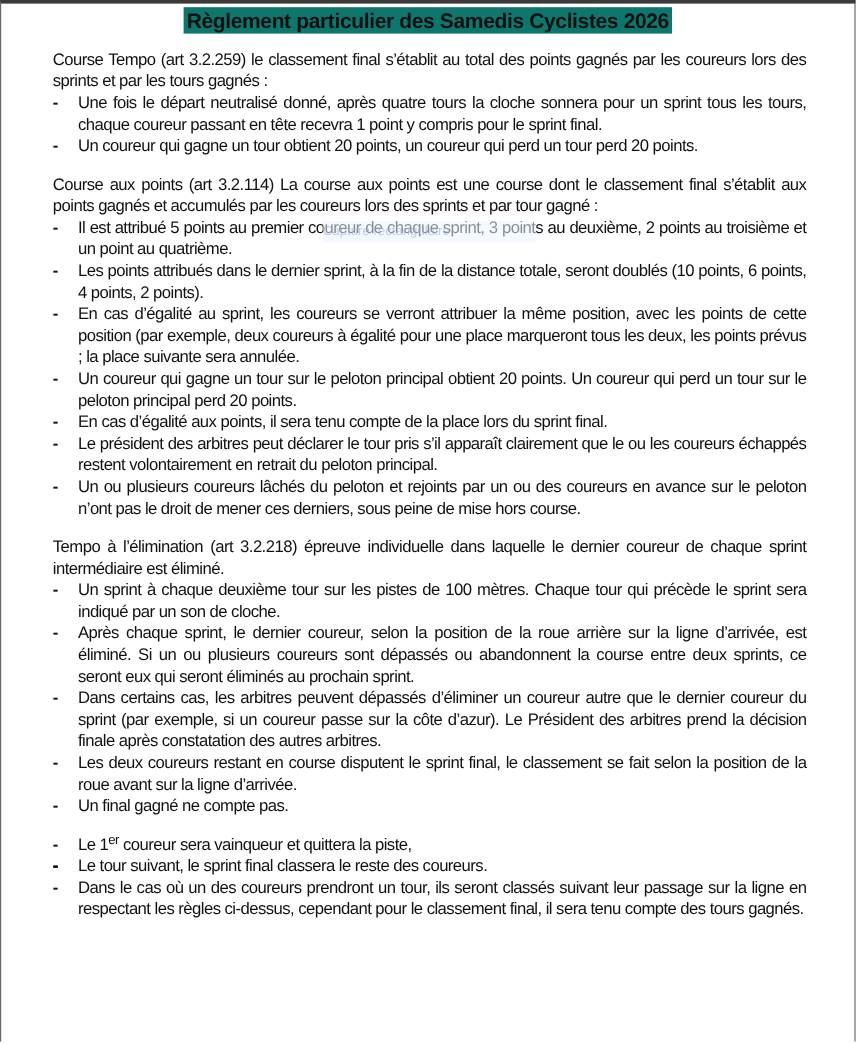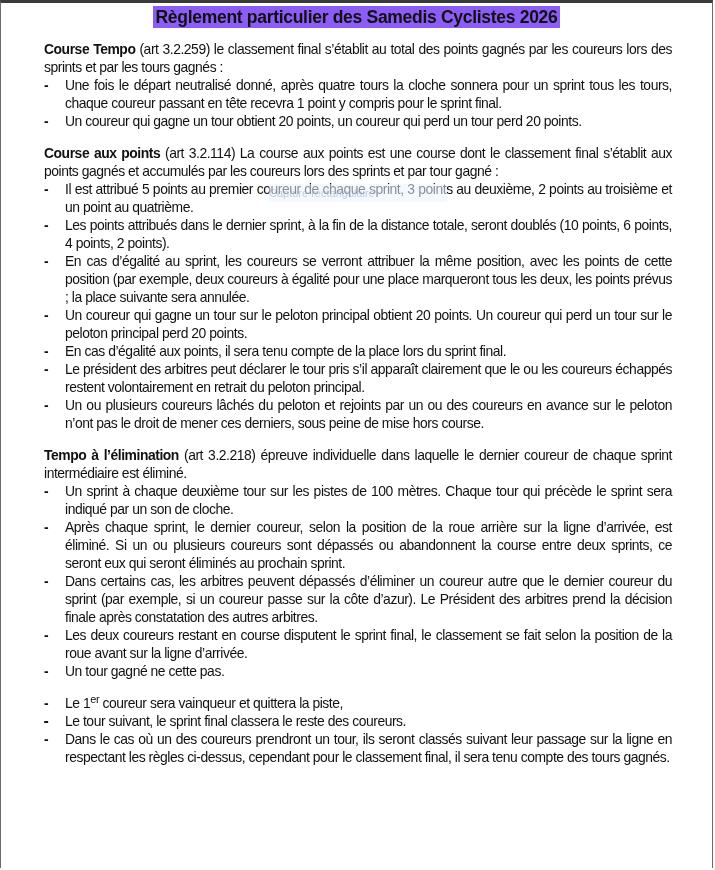--- a/index.html
+++ b/index.html
@@ -28,21 +28,21 @@
     padding: 0 3px;
     letter-spacing: -0.3px;
   }
   .content {
     position: absolute; left: 43px; top: 37px; width: 628px;
     font-size: 13.9px; line-height: 18px;
     letter-spacing: -0.45px;
   }
   .section { margin-bottom: 14px; }
   .intro { text-align: justify; }
-  .intro b { font-weight: bold; }
+  .intro b { font-weight: normal; }
   ul.items { list-style: none; margin: 0; padding: 0; }
   ul.items li {
     position: relative; padding-left: 21px; text-align: justify;
   }
   ul.items li .dash {
     position: absolute; left: 0; top: 0; width: 10px; font-weight: bold;
   }
   sup { font-size: 11px; line-height: 0; vertical-align: 5px; }
   .ghost {
     position: absolute; left: 268px; top: 181px; width: 178px; height: 18px;
@@ -50,21 +50,21 @@
     color: rgba(150,170,200,0.55);
     font-size: 11px; line-height: 18px; 
     font-family: "Liberation Sans", sans-serif;
   }
 </style>
 </head>
 <body>
 
 <div class="page">
   <div class="title-wrap">
-    <span class="title" style="background: #8b5cf6;">Règlement particulier des Samedis Cyclistes 2026</span>
+    <span class="title" style="background: #0f766e;">Règlement particulier des Samedis Cyclistes 2026</span>
   </div>
 
   <div class="content">
 
     <div class="section">
       <div class="intro"><b>Course Tempo</b><span> (art 3.2.259) le classement final s’établit au total des points gagnés par les coureurs lors des sprints et par les tours gagnés :</span></div>
       <ul class="items">
         <li><span class="dash">-</span><span>Une fois le départ neutralisé donné, après quatre tours la cloche sonnera pour un sprint tous les tours, chaque coureur passant en tête recevra 1 point y compris pour le sprint final.</span></li>
         <li><span class="dash">-</span><span>Un coureur qui gagne un tour obtient 20 points, un coureur qui perd un tour perd 20 points.</span></li>
       </ul>
@@ -83,21 +83,21 @@
       </ul>
     </div>
 
     <div class="section">
       <div class="intro"><b>Tempo à l’élimination</b><span> (art 3.2.218) épreuve individuelle dans laquelle le dernier coureur de chaque sprint intermédiaire est éliminé.</span></div>
       <ul class="items">
         <li><span class="dash">-</span><span>Un sprint à chaque deuxième tour sur les pistes de 100 mètres. Chaque tour qui précède le sprint sera indiqué par un son de cloche.</span></li>
         <li><span class="dash">-</span><span>Après chaque sprint, le dernier coureur, selon la position de la roue arrière sur la ligne d’arrivée, est éliminé. Si un ou plusieurs coureurs sont dépassés ou abandonnent la course entre deux sprints, ce seront eux qui seront éliminés au prochain sprint.</span></li>
         <li><span class="dash">-</span><span>Dans certains cas, les arbitres peuvent dépassés d’éliminer un coureur autre que le dernier coureur du sprint (par exemple, si un coureur passe sur la côte d’azur). Le Président des arbitres prend la décision finale après constatation des autres arbitres.</span></li>
         <li><span class="dash">-</span><span>Les deux coureurs restant en course disputent le sprint final, le classement se fait selon la position de la roue avant sur la ligne d’arrivée.</span></li>
-        <li><span class="dash">-</span><span>Un tour gagné ne cette pas.</span></li>
+        <li><span class="dash">-</span><span>Un final gagné ne compte pas.</span></li>
       </ul>
     </div>
 
     <div class="section">
       <ul class="items">
         <li><span class="dash">-</span><span><span>Le 1</span><sup>er</sup><span> coureur sera vainqueur et quittera la piste,</span></span></li>
         <li><span class="dash">-</span></li>
         <li><span class="dash">-</span></li>
         <li><span class="dash">-</span><span><span>Le tour suivant, le sprint final classera le reste des coureurs.</span></span></li>
         <li><span class="dash">-</span><span><span>Dans le cas où un des coureurs prendront un tour, ils seront classés suivant leur passage sur la ligne en respectant les règles ci-dessus, cependant pour le classement final, il sera tenu compte des tours gagnés.</span></span></li>

